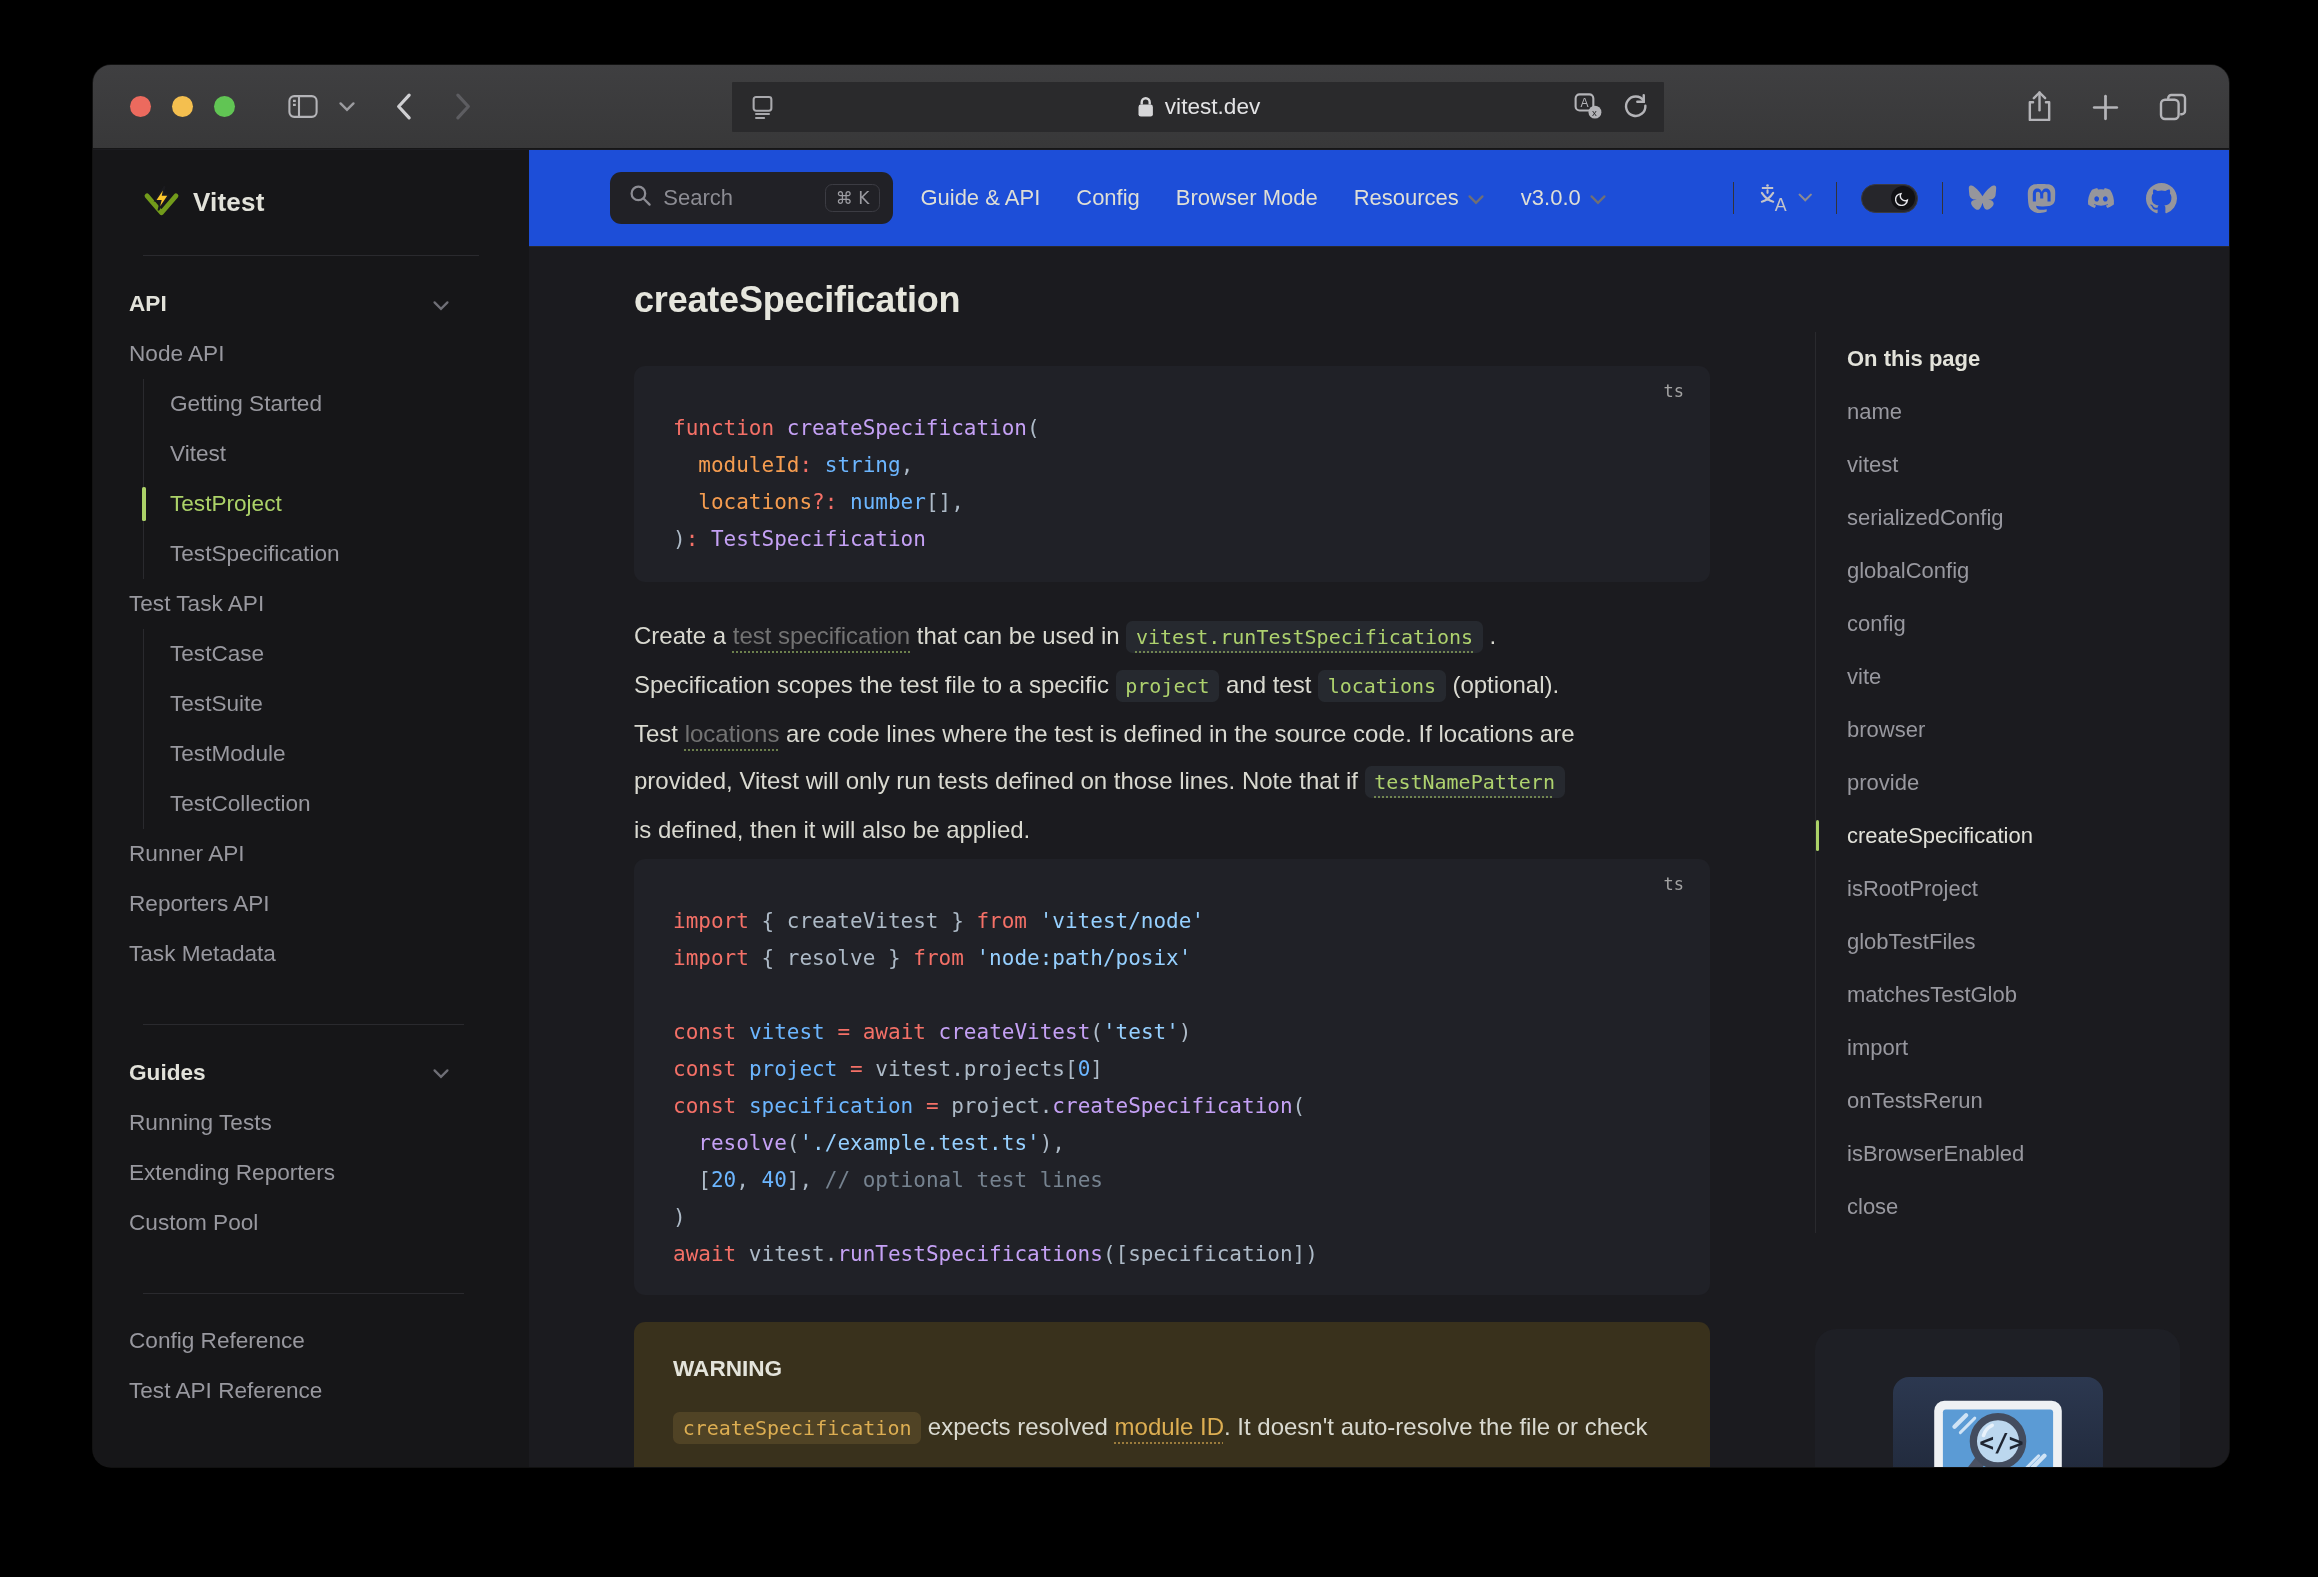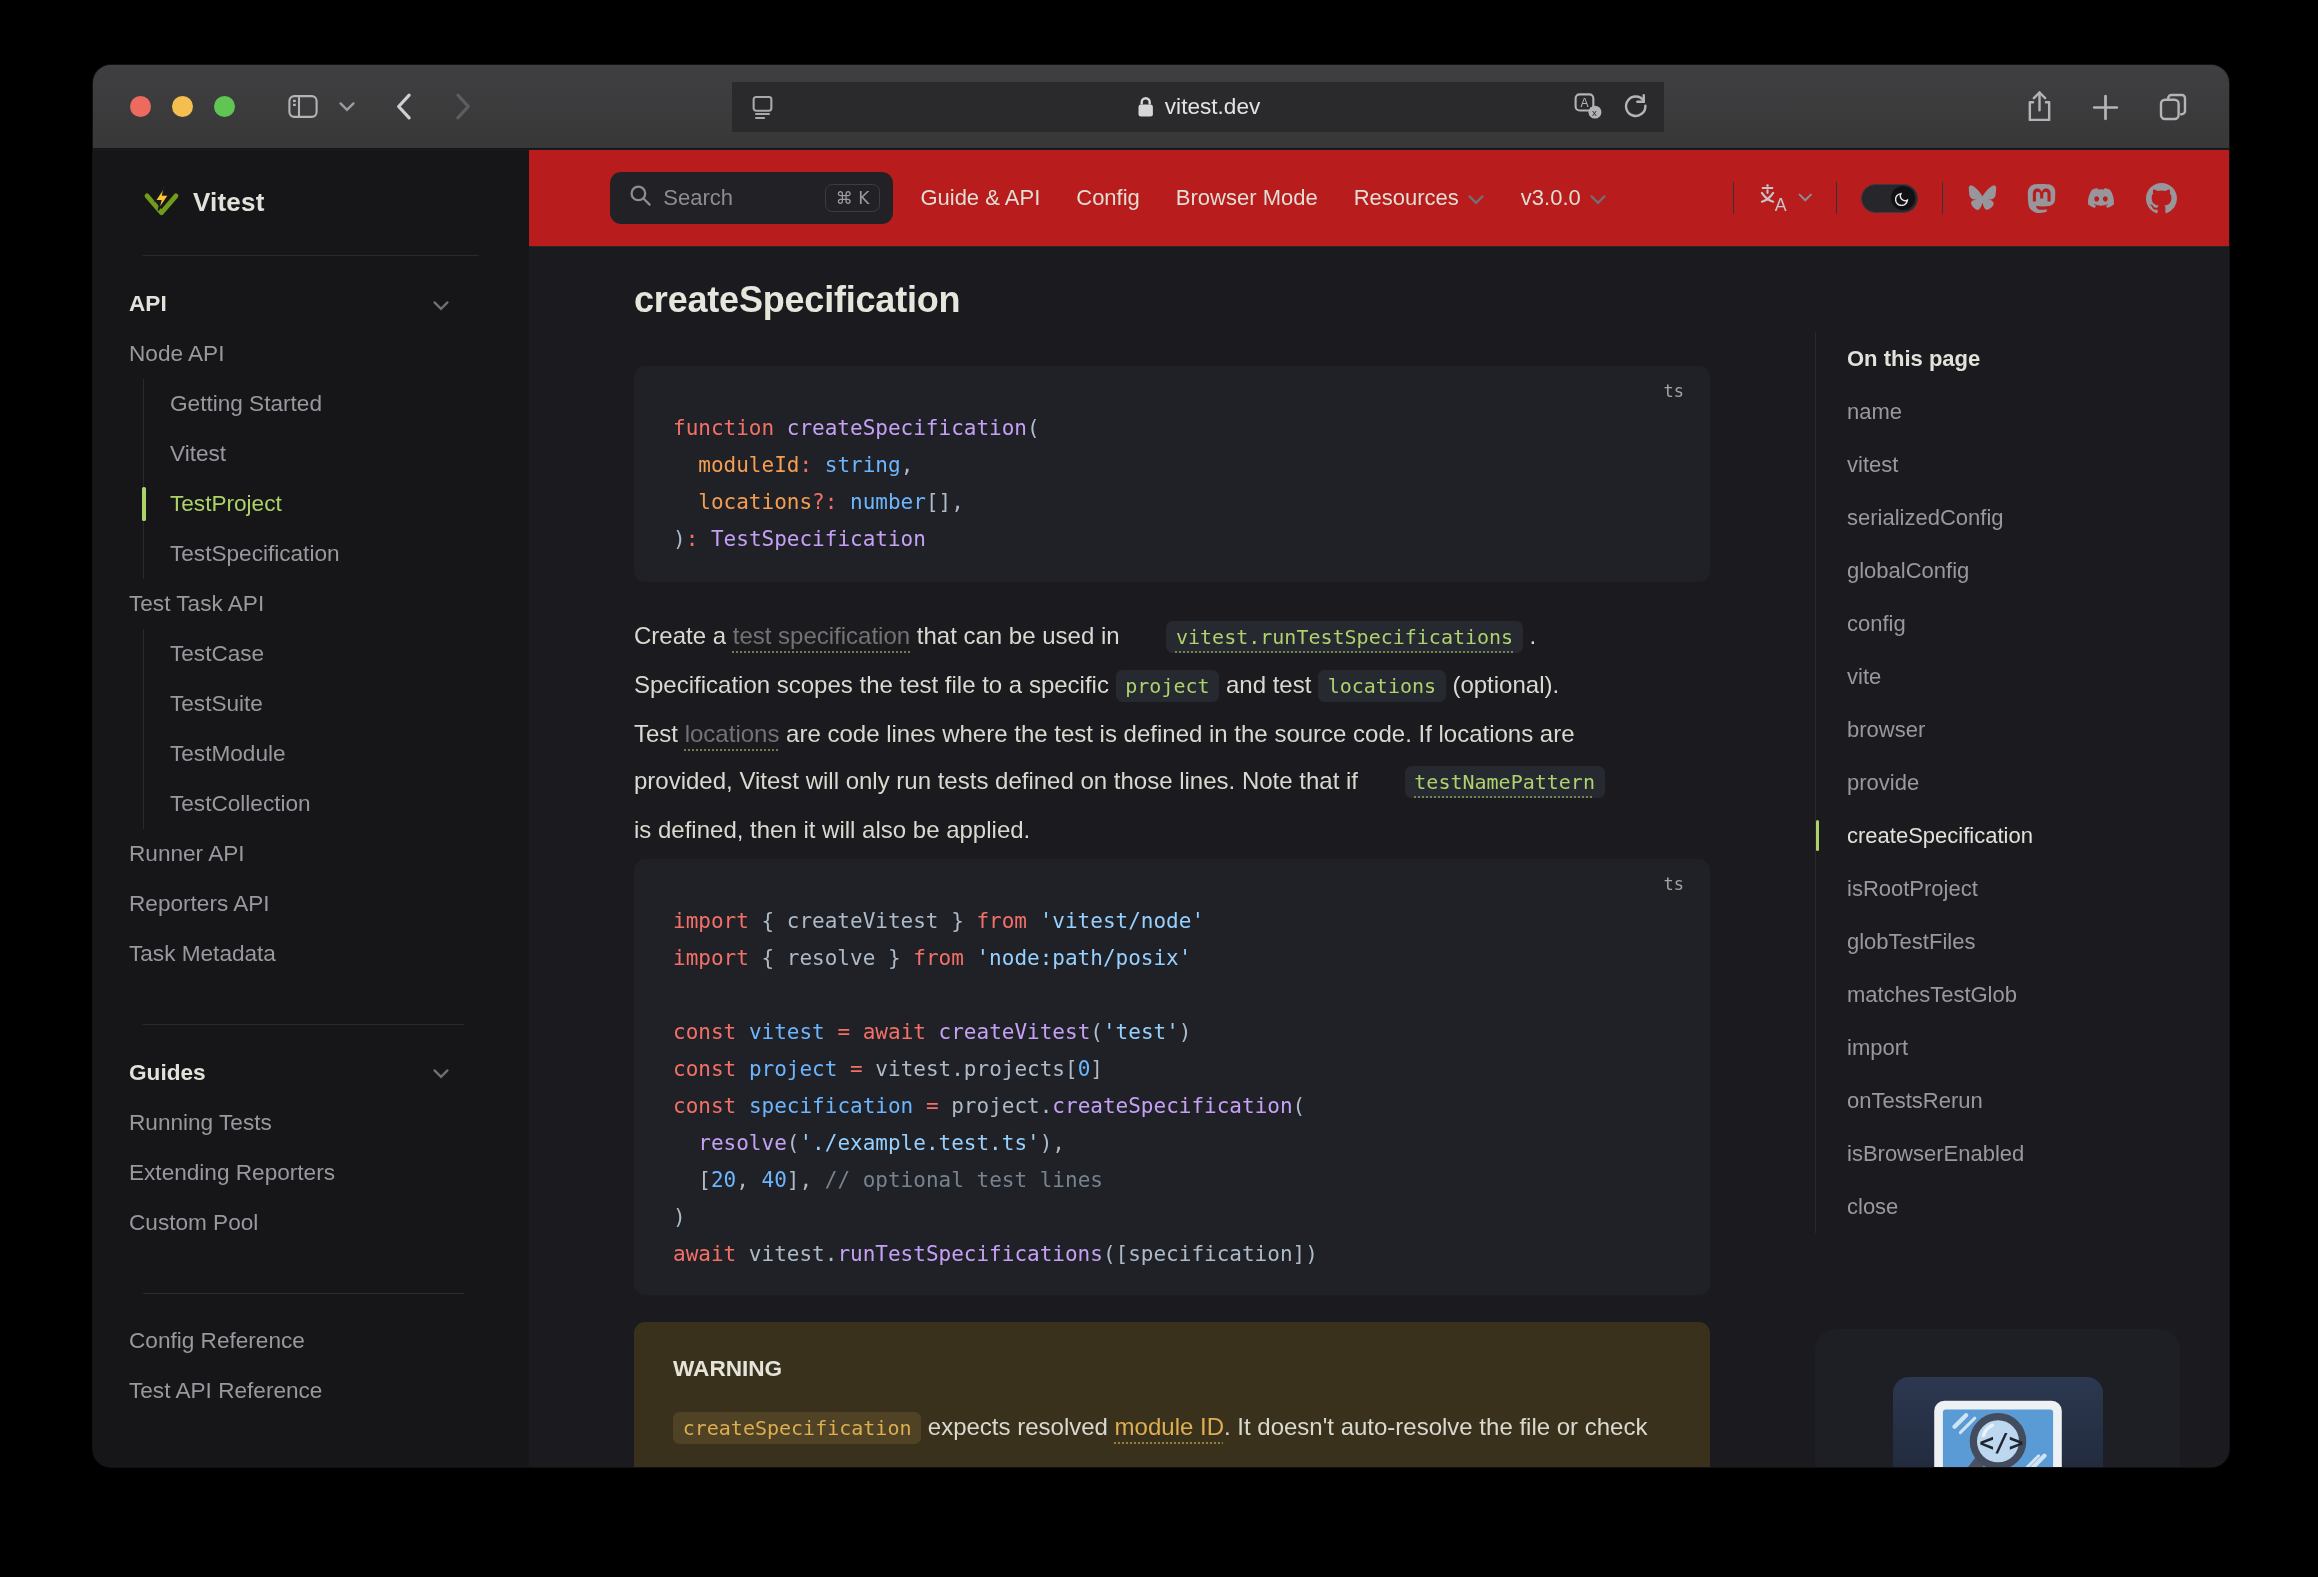--- a/index.html
+++ b/index.html
@@ -39,21 +39,21 @@
   .sb-item .chev { margin-left:auto; margin-right:47px; color:#6f6f76; }
   .sb-section { color:#e2e2da; font-weight:700; }
   .sb-indent { margin-left:50px; width:318px; border-left:1.6px solid #2a2a2e; padding-left:26px; position:relative; }
   .sb-active { color:#acd268; }
   .sb-active::before { content:""; position:absolute; left:-1.6px; top:8px; bottom:8px; width:3.2px; background:#acd268; border-radius:1.6px; }
   .sb-hr { height:0.8px; background:#2a2a2e; margin:45px 65px 22.6px 50px; }
 
   .main { position:absolute; left:436px; top:85px; right:0; bottom:0; background:#1b1b1f; overflow:hidden; }
 
   .navbar { position:absolute; top:0; left:0; width:1700px; height:97px; display:flex; align-items:center;
-    padding:0 52px 0 81px; border-bottom:0.8px solid #28282c; background:#b91c1c; }
+    padding:0 52px 0 81px; border-bottom:0.8px solid #28282c; background:#1d4ed8; }
   .searchbox { width:283px; height:52px; background:#212126; border-radius:11.3px; display:flex; align-items:center;
     padding:0 13px 0 18px; color:#8c8c93; font-size:22px; cursor:pointer; }
   .searchbox .s-label { margin-left:11.3px; }
   .searchbox .kbd { margin-left:auto; border:1.6px solid #3c3c43; border-radius:7.3px; padding:3.2px 9.7px;
     font-size:17px; color:#9b9ba1; font-family:"DejaVu Sans", sans-serif; }
   .nav-links { display:flex; align-items:center; gap:36px; margin-left:27.4px; font-size:22px; font-weight:500; color:#dfdfd6; }
   .nav-link { cursor:pointer; display:flex; align-items:center; gap:8px; white-space:nowrap; }
   .nav-link .dchev { color:#8b8b91; }
   .nav-right { margin-left:auto; display:flex; align-items:center; gap:24px; }
   .vdiv { width:0.8px; height:32px; background:#333338; }
@@ -71,21 +71,21 @@
   .codeblock pre { padding:44px 39px 32px 39px; font-family:"DejaVu Sans Mono", monospace; font-size:21px; line-height:37px; color:#adbac7; }
   .code-1 { top:216px; height:216px; }
   .code-2 { top:709px; height:436px; }
   .tk-kw{color:#f47067;} .tk-fn{color:#c5a1f5;} .tk-prop{color:#f69d50;} .tk-const{color:#6cb6ff;}
   .tk-str{color:#96d0ff;} .tk-cmt{color:#768390;} .tk-op{color:#f47067;} .tk-pl{color:#adbac7;}
 
   .para { position:absolute; left:105px; top:462px; width:1130px; font-size:24px; line-height:47px; color:#d9d9d0; }
   .green-link { color:#737373; text-decoration:underline dotted rgba(176,212,115,.55); text-decoration-thickness:1.6px; text-underline-offset:7.3px; cursor:pointer; }
   .inline-code { font-family:"DejaVu Sans Mono", monospace; font-size:20px; color:#aed26e;
     background:rgba(101,117,133,.16); border-radius:6.5px; padding:4px 9.7px; }
-  .inline-code.linked { text-decoration:underline dotted rgba(174,210,110,.55); text-decoration-thickness:1.6px; text-underline-offset:6.5px; cursor:pointer;margin-left:40px; }
+  .inline-code.linked { text-decoration:underline dotted rgba(174,210,110,.55); text-decoration-thickness:1.6px; text-underline-offset:6.5px; cursor:pointer; }
 
   .warning { position:absolute; left:105px; top:1172px; width:1076px; height:339px; background:#39311c; border-radius:11.3px; padding:34px 39px; }
   .warning .w-title { font-size:22.6px; font-weight:700; color:#e4e4db; margin-bottom:21px; }
   .warning .w-body { font-size:24px; line-height:47px; color:#d9d9d0; }
   .warn-code { font-family:"DejaVu Sans Mono", monospace; font-size:20px; color:#ddae52;
     background:rgba(224,176,90,.14); border-radius:6.5px; padding:4px 9.7px; }
   .warn-link { color:#ddae52; font-weight:500; text-decoration:underline dotted rgba(221,174,82,.6); text-decoration-thickness:1.6px; text-underline-offset:6.5px; cursor:pointer; }
 
   
   .toc { position:absolute; left:1286px; top:182px; width:347px; border-left:0.8px solid #2a2a2e; padding-left:31px; }

